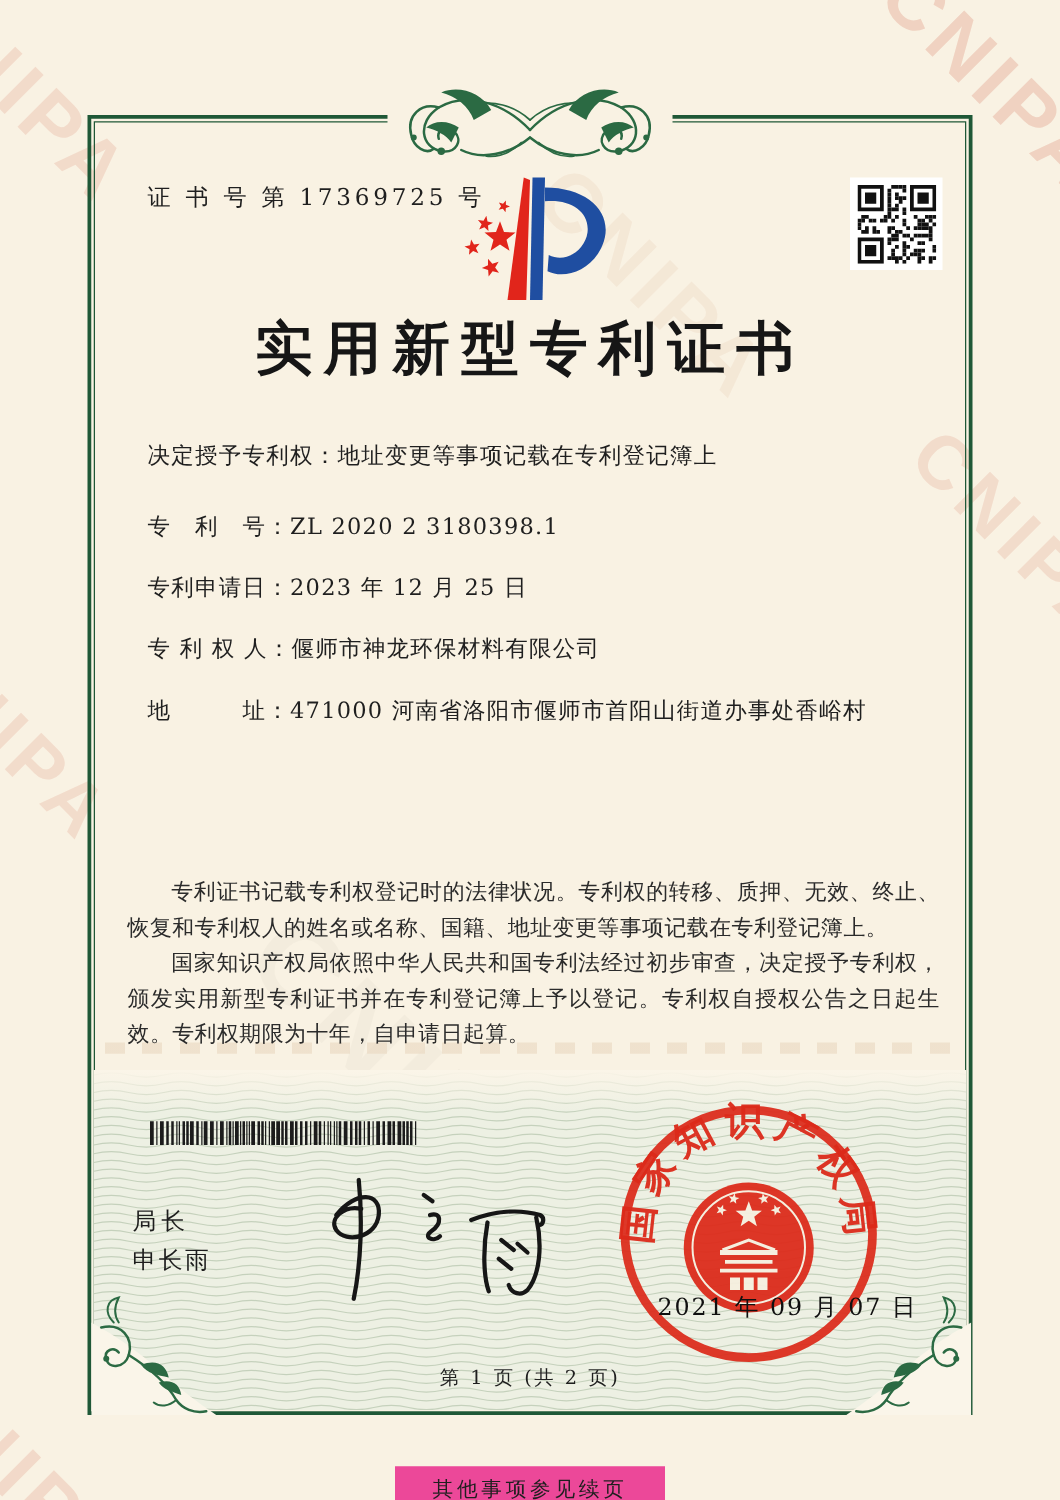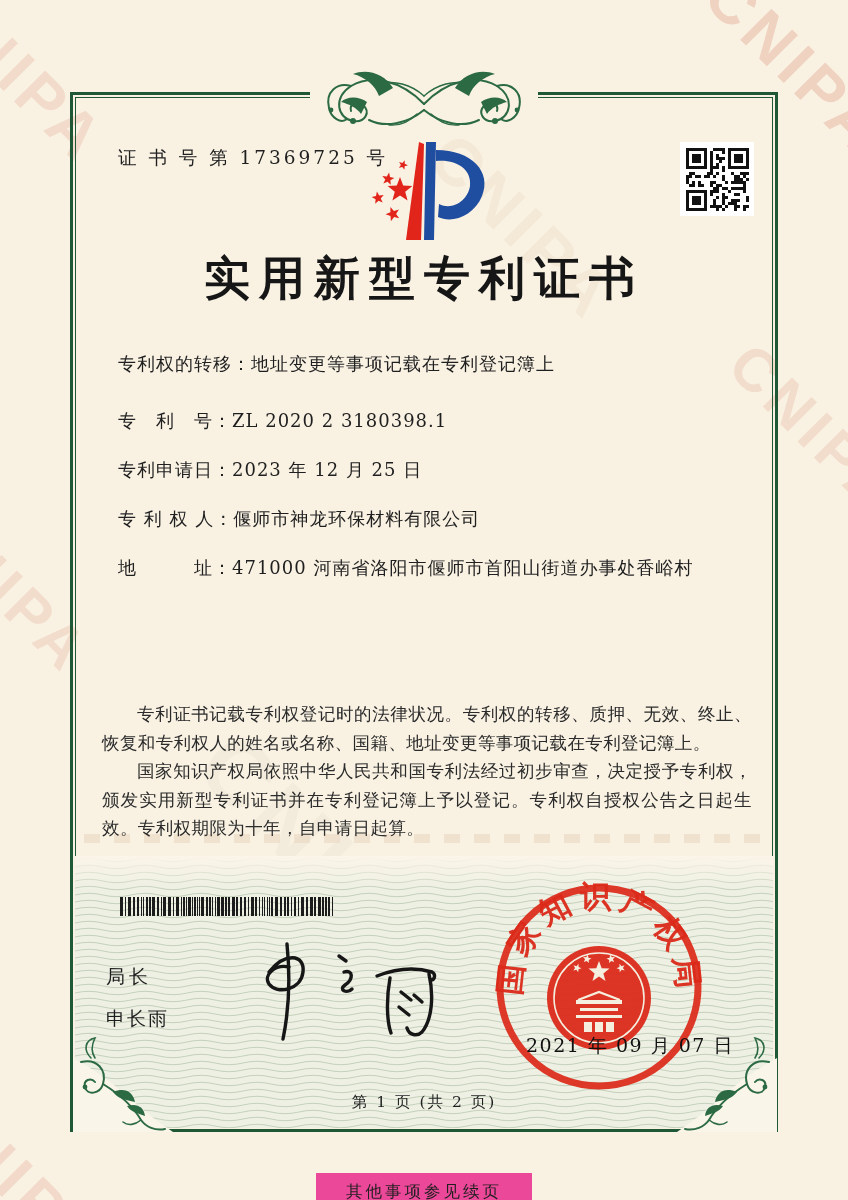--- a/index.html
+++ b/index.html
@@ -57,21 +57,21 @@
   .grant-row{position:absolute;left:118px;top:659px;width:640px;z-index:2;font-size:18px;letter-spacing:1px;}
   .grant-no{position:absolute;left:337px;top:0;}
   
   .body-text{position:absolute;left:102px;top:700px;width:650px;z-index:2;}
   .body-text p{margin:0;text-indent:2em;font-size:17.5px;line-height:1.63;
     letter-spacing:.4px;color:#2b2b2b;text-align:justify;}
   
   .barcode{position:absolute;left:120px;top:897px;width:216px;height:19px;display:flex;z-index:2;}
   .officer{position:absolute;left:106px;top:964px;z-index:2;font-size:19px;letter-spacing:4px;color:#1d1d1d;
     font-family:"DejaVu Sans","Liberation Sans",sans-serif;}
-  .officer .name{margin-top:16px;letter-spacing:2px;}
+  .officer .name{margin-top:5px;letter-spacing:2px;}
   .signature{position:absolute;left:243px;top:932px;z-index:3;}
   .seal{position:absolute;left:492px;top:880px;z-index:2;}
   .seal-date{position:absolute;left:526px;top:1033px;z-index:3;font-size:19px;letter-spacing:1.5px;color:#101010;}
   .page-num{position:absolute;left:0;right:0;top:1092px;text-align:center;z-index:2;font-size:15.5px;letter-spacing:2px;}
   .note-box{position:absolute;left:50%;top:1173px;transform:translateX(-50%);z-index:2;
     background:#ec4899;padding:8px 30px;font-size:16.5px;letter-spacing:3px;white-space:nowrap;}
 </style>
 </head>
 <body>
 
@@ -314,21 +314,21 @@
         <rect x="0" y="42" width="21" height="21" fill="#111"></rect>
         <rect x="3" y="45" width="15" height="15" fill="#fff"></rect>
         <rect x="6" y="48" width="9" height="9" fill="#111"></rect>
       </svg>
   </div>
 
   <div class="doc-title">实用新型专利证书</div>
 
   <div class="fields">
     <div class="field">
-      <span class="flabel">专利权的转移：</span><span>地址变更等事项记载在专利登记簿上</span>
+      <span class="flabel">决定授予专利权：</span><span>地址变更等事项记载在专利登记簿上</span>
     </div>
     <div class="field">
       <span class="flabel">专　利　号：</span><span>ZL 2020 2 3180398.1</span>
     </div>
     <div class="field">
       <span class="flabel">专利申请日：</span><span>2023 年 12 月 25 日</span>
     </div>
     <div class="field">
       <span class="flabel">专 利 权 人：</span><span>偃师市神龙环保材料有限公司</span>
     </div>

